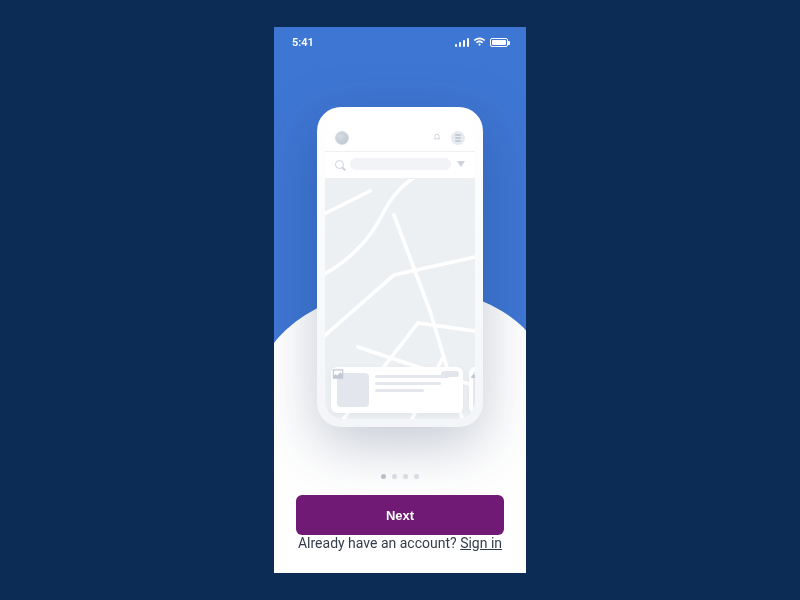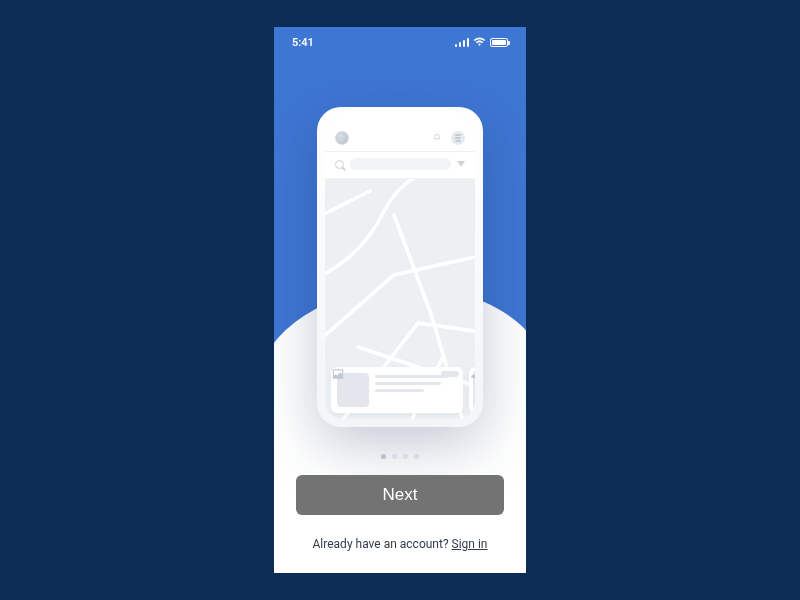--- a/index.html
+++ b/index.html
@@ -165,25 +165,25 @@
     z-index:4;
   }
   .dots {
     display:flex; justify-content:center; gap:6px; margin-bottom:16px;
   }
   .dots span {
     width:5px;height:5px;border-radius:50%;background:#d7dbe2;
   }
   .dots span.active { background:#b8bfca;}
   .next-btn {
-    width:100%; height:40px; background:#737373; color:#fff; border:none;
-    border-radius:6px; font-size:17px; font-weight:400; cursor:pointer;
+    width:100%; height:40px; background:#701a75; color:#fff; border:none;
+    border-radius:6px; font-size:13px; font-weight:700; cursor:pointer;
   }
   .signin-row {
-    text-align:center; margin-top:22px; font-size:12px; color:#333d4a;
+    text-align:center; margin-top:0; font-size:14px; color:#333d4a;
   }
   .signin-row a { color:#333d4a; text-decoration:underline; cursor:pointer;}
 </style>
 </head>
 <body>
 
 <div class="phone-frame">
   <div class="bg-wave"></div>
 
   <div class="status-bar">

